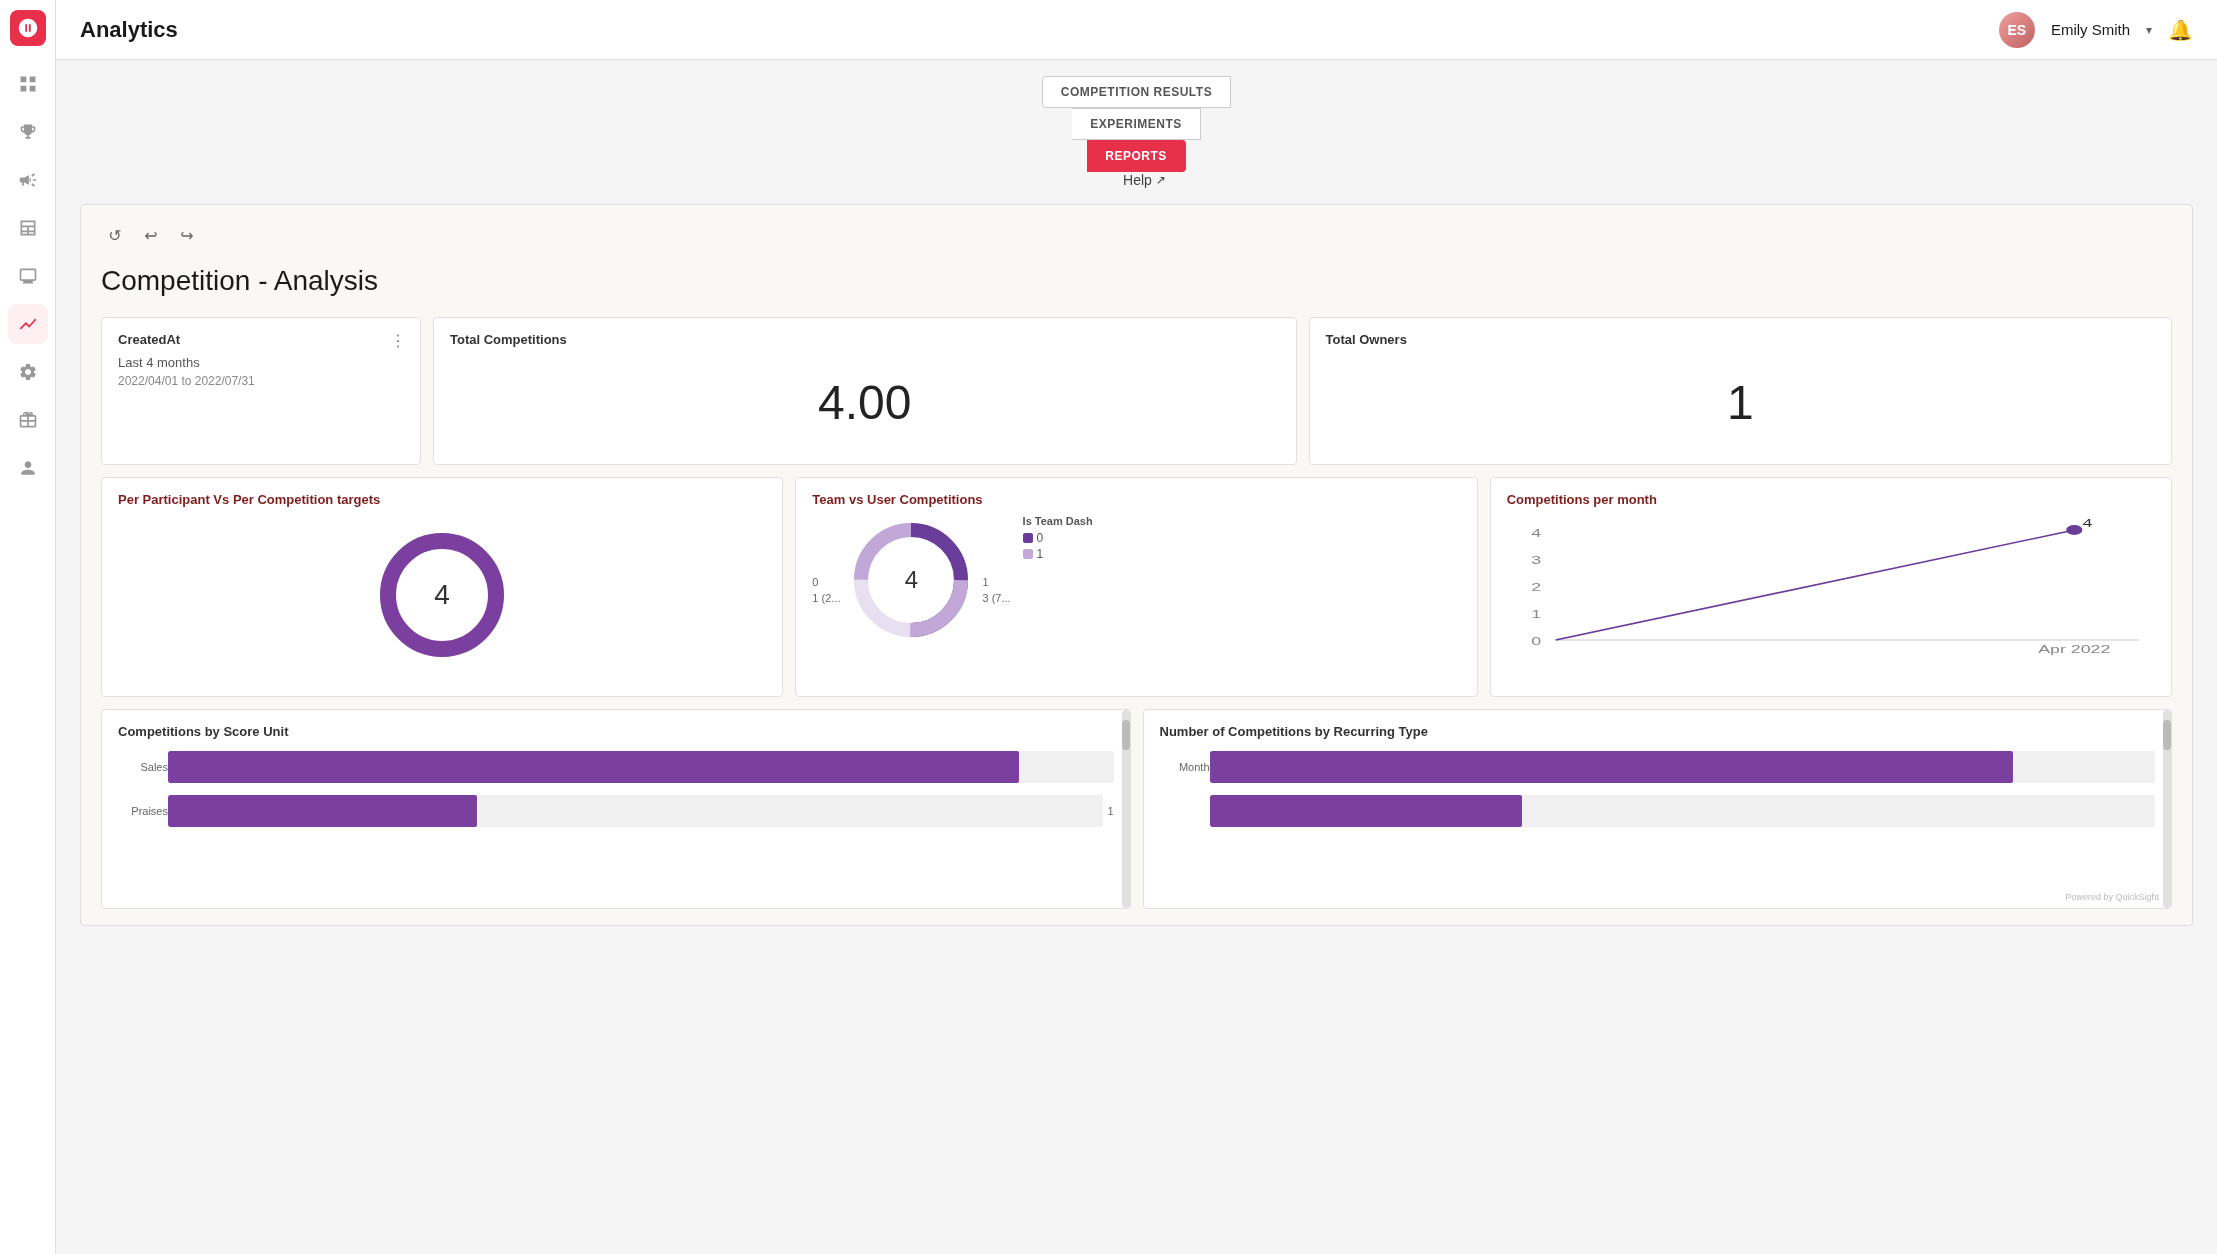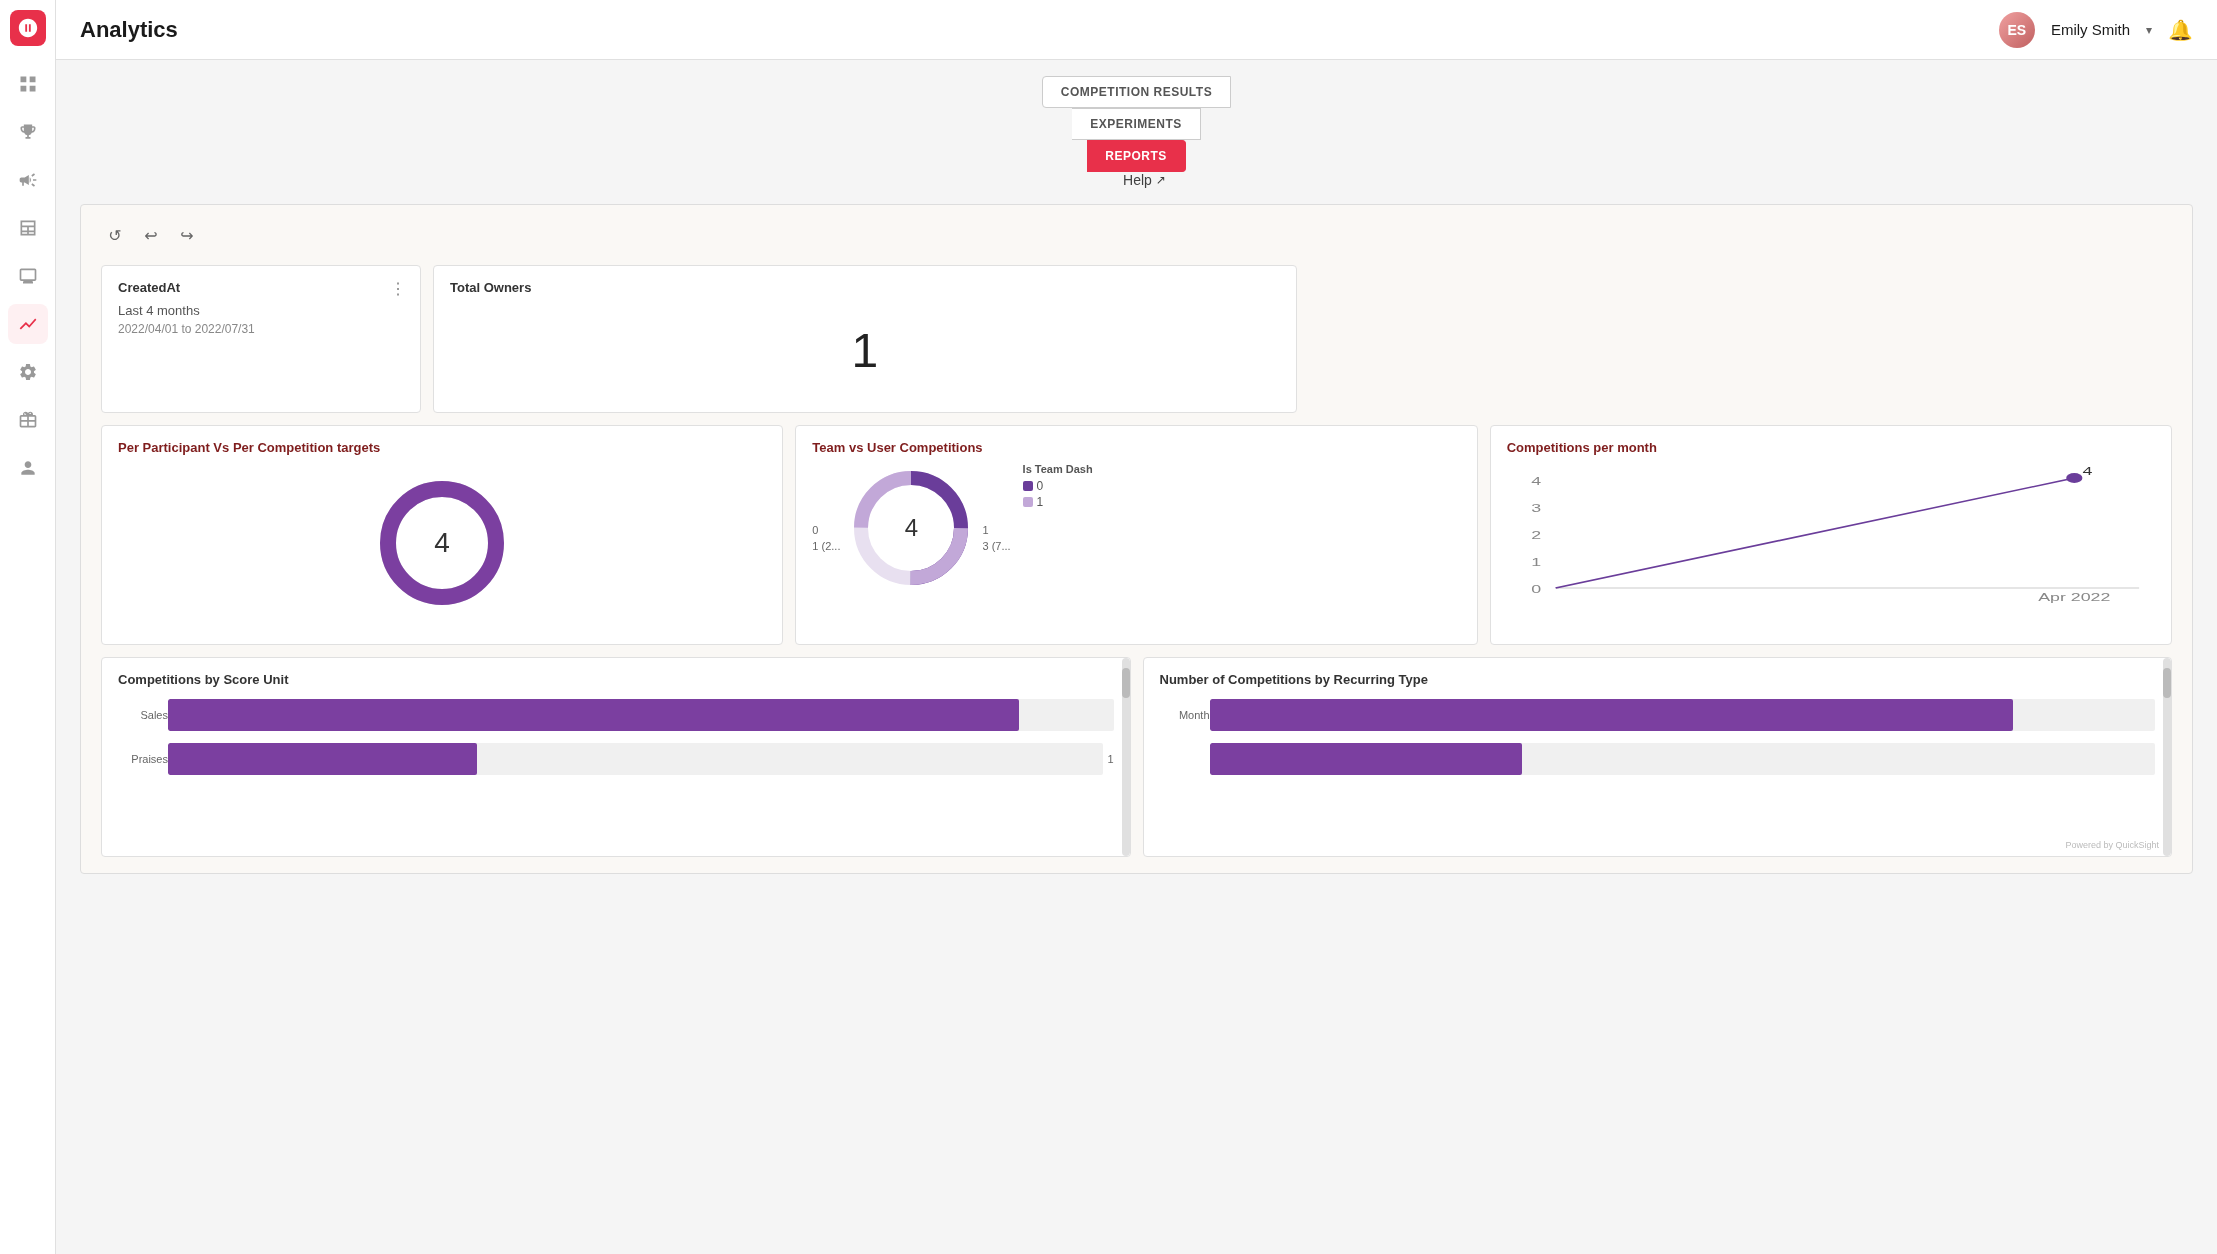--- a/index.html
+++ b/index.html
@@ -448,30 +448,35 @@
     </div>
 
     <div class="dashboard-panel">
 
       <div class="panel-toolbar">
         <button class="toolbar-btn">↺</button>
         <button class="toolbar-btn">↩</button>
         <button class="toolbar-btn">↪</button>
       </div>
 
+      <h2 class="panel-title">Competition - Analysis</h2>
 
       <div class="widgets-top">
 
         <div class="widget filter-widget">
           <div class="widget-title">CreatedAt</div>
           <button class="widget-menu-btn">⋮</button>
           <div class="filter-label">Last 4 months</div>
           <div class="filter-date">2022/04/01 to 2022/07/31</div>
         </div>
 
+        <div class="widget">
+          <div class="widget-title">Total Competitions</div>
+          <div class="widget-value">4.00</div>
+        </div>
 
         <div class="widget">
           <div class="widget-title">Total Owners</div>
           <div class="widget-value">1</div>
         </div>
       </div>
 
       <div class="widgets-mid">
 
         <div class="chart-widget">

